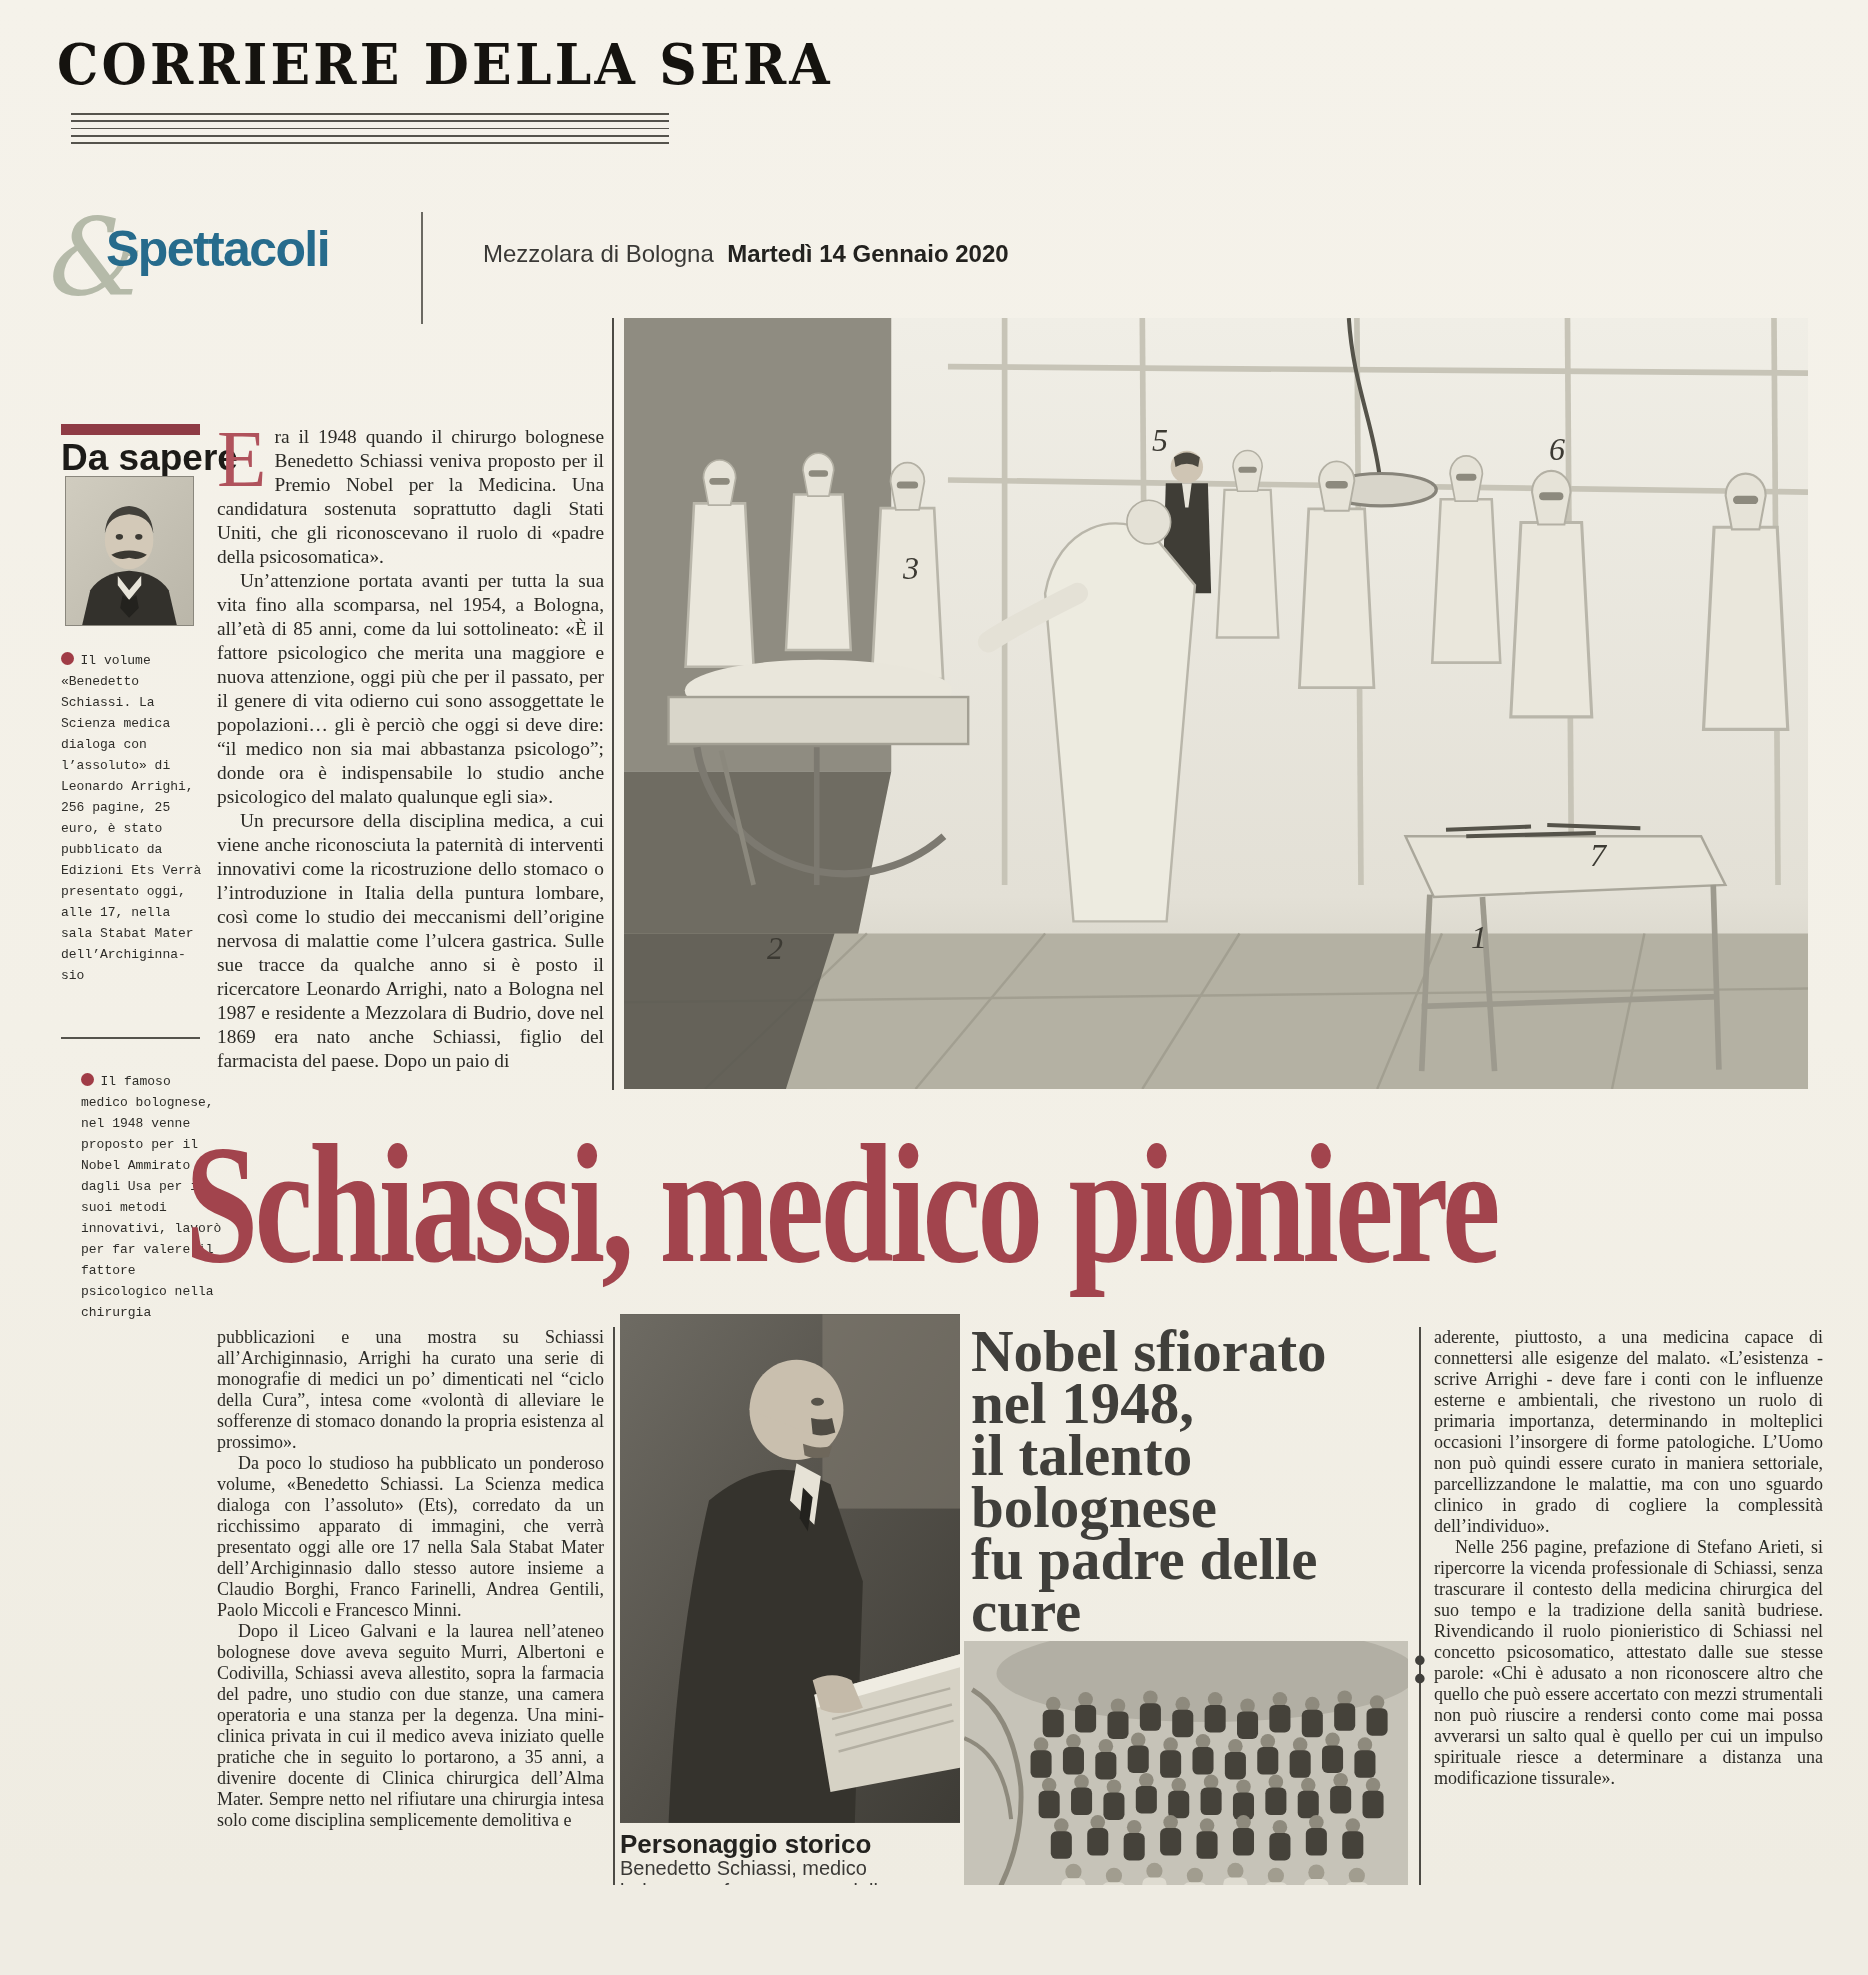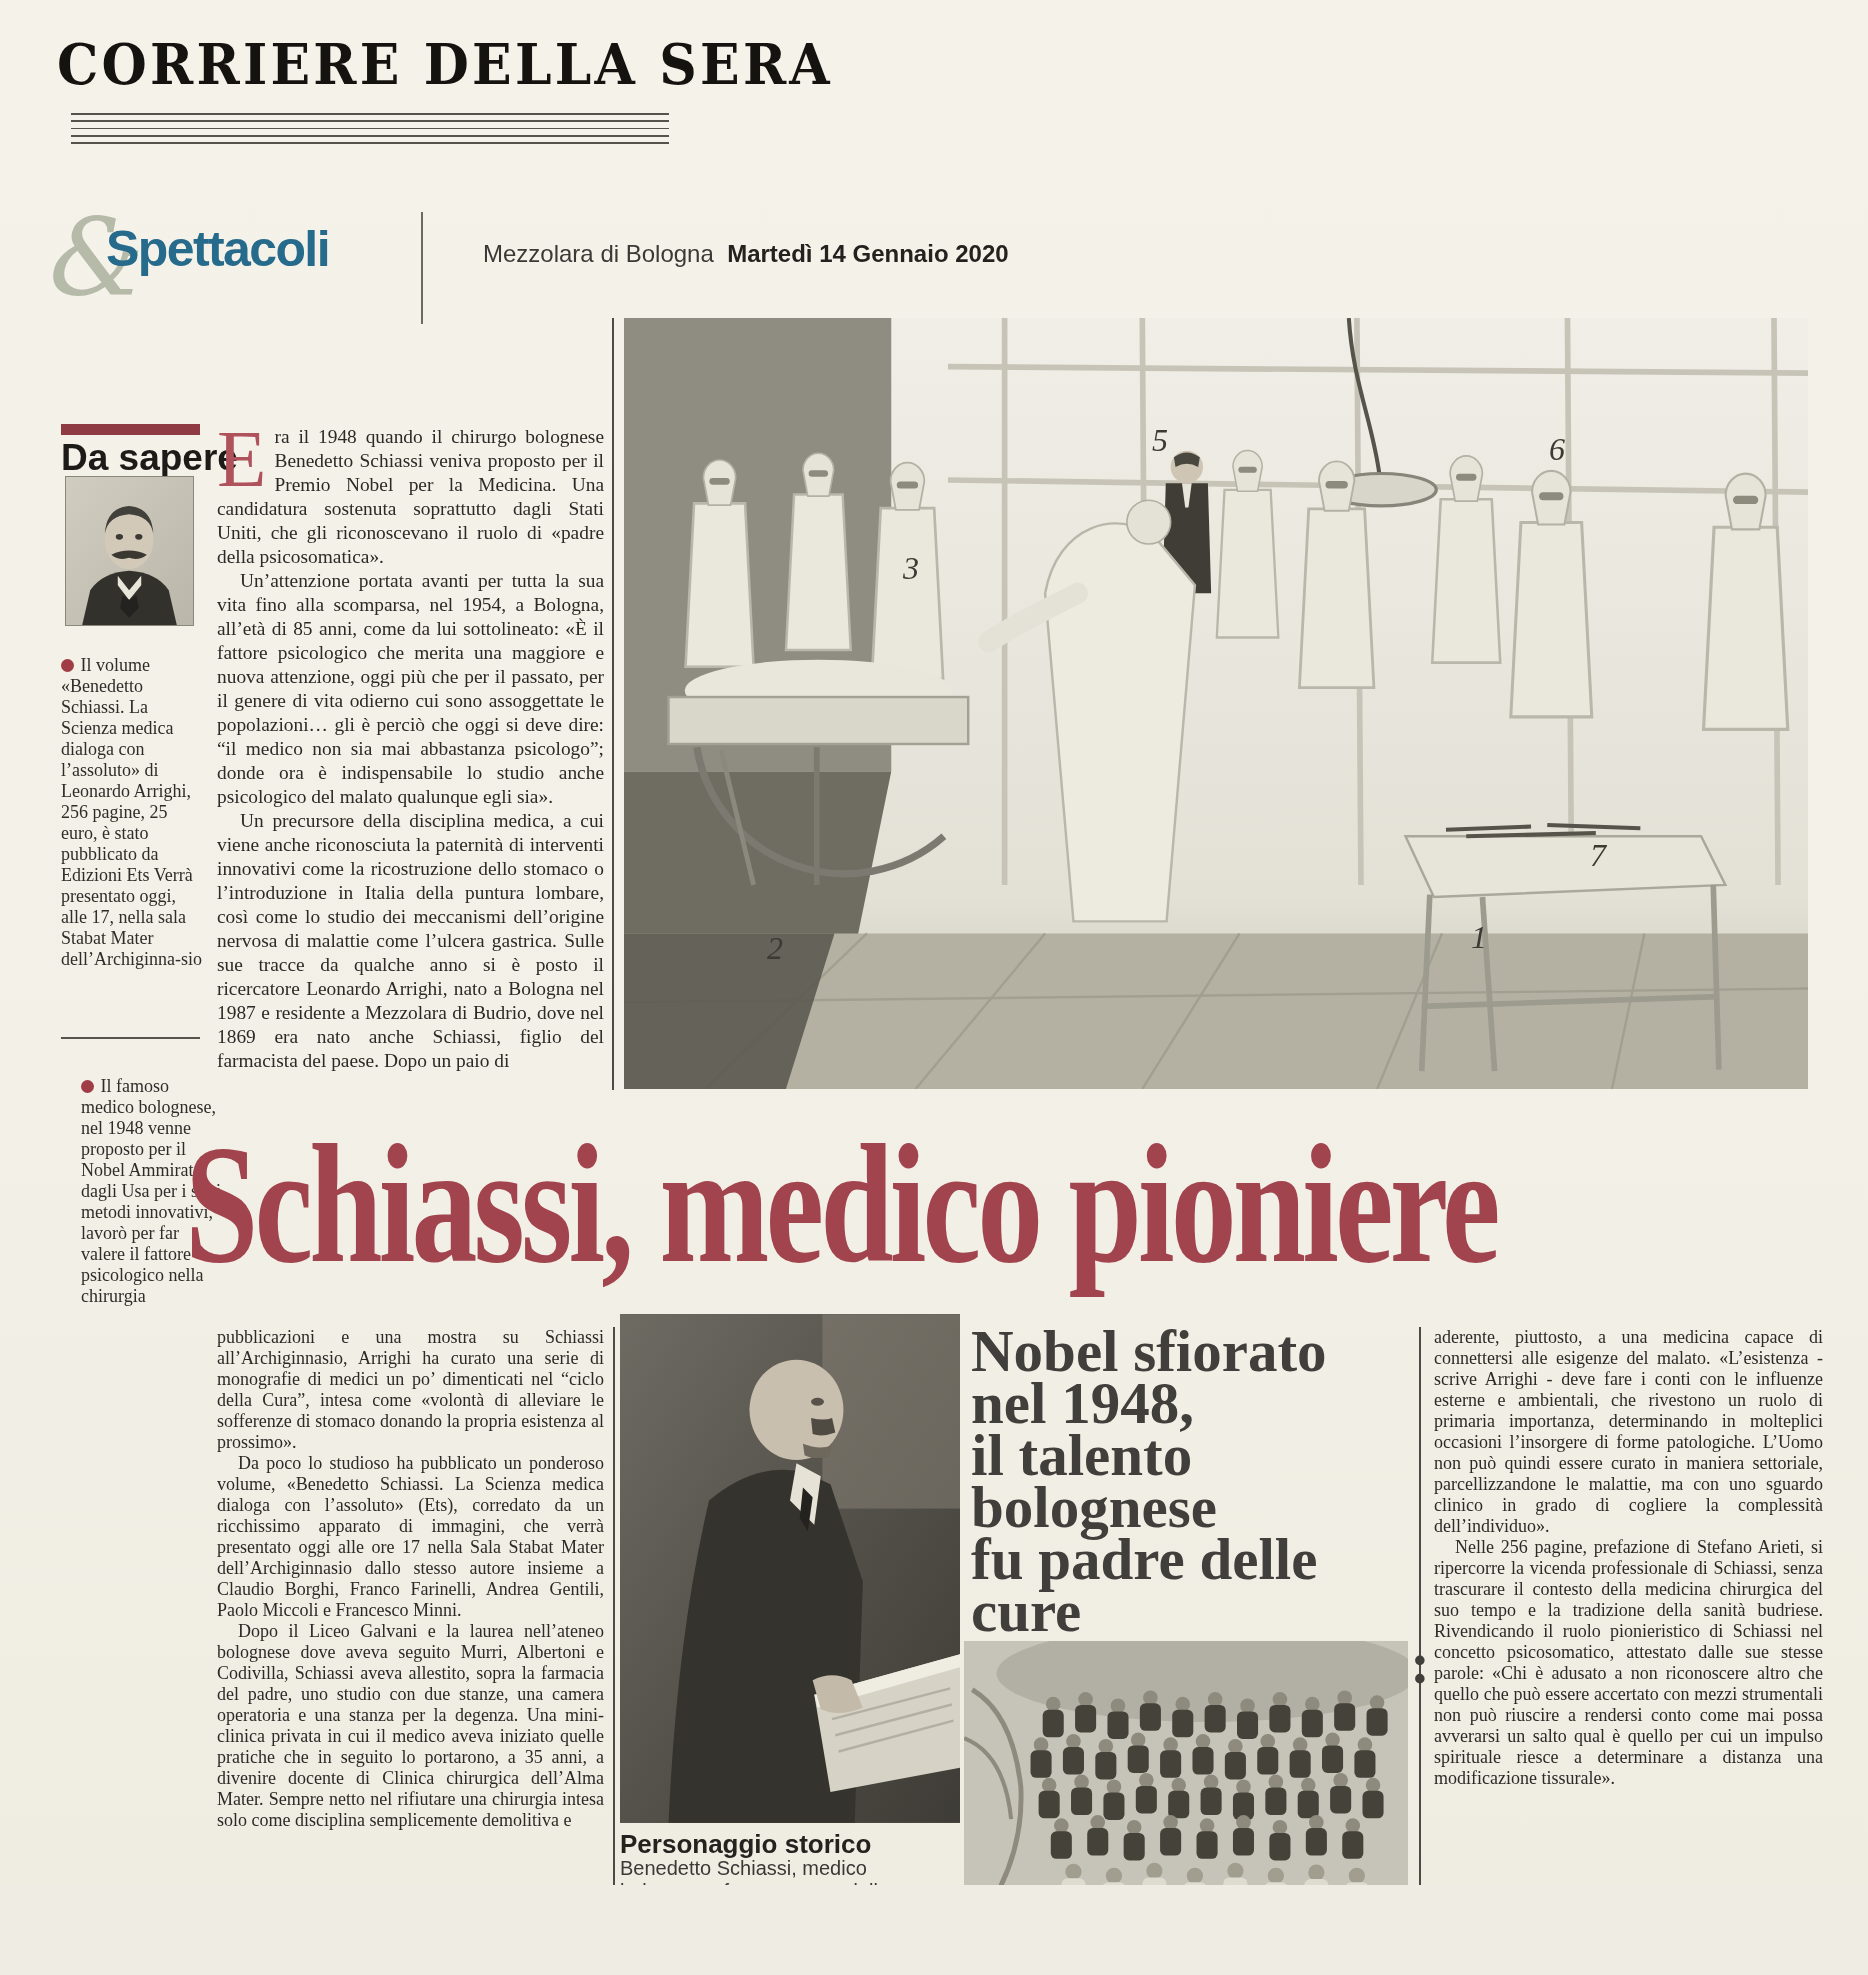--- a/index.html
+++ b/index.html
@@ -24,21 +24,21 @@
         font-size:50px;letter-spacing:-1.6px;color:#266b8c;}
   .sec-divider{left:421px;top:212px;width:1.6px;height:112px;background:#6b6962;}
   .dateline{left:483px;top:240px;font-family:"Liberation Sans",sans-serif;font-size:24px;color:#3a3936;}
   .dateline b{color:#23221f;}
 
   
   .sb-bar{left:61px;top:424px;width:139px;height:10.5px;background:#8e3b44;}
   .sb-title{left:61px;top:437px;font-family:"Liberation Sans",sans-serif;font-weight:bold;
             font-size:37px;color:#1c1b18;}
   .sb-photo{left:65px;top:476px;width:127px;height:148px;border:0.8px solid #8a877d;background:#ccc8bb;}
-  .sb-item{left:61px;width:143px;font-family:Liberation Serif, serif;font-size:18px;
+  .sb-item{left:61px;width:143px;font-family:Liberation Mono, monospace;font-size:13px;
            line-height:21px;color:#2e2d29;}
   .sb-item-1{top:637px;height:394px;}
   .sb-item-2{top:1058px;height:301px;margin-left:20px;}
   .bullet{display:inline-block;width:13px;height:13px;border-radius:50%;background:#a03c46;
           margin-right:6.5px;vertical-align:-0.8px;}
   .sb-div{left:61px;top:1037px;width:139px;height:1.6px;background:#55534c;}
 
   
   .col1{left:217px;top:425px;width:387px;height:669px;font-size:19.4px;line-height:24px;
         text-align:justify;overflow:hidden;}

